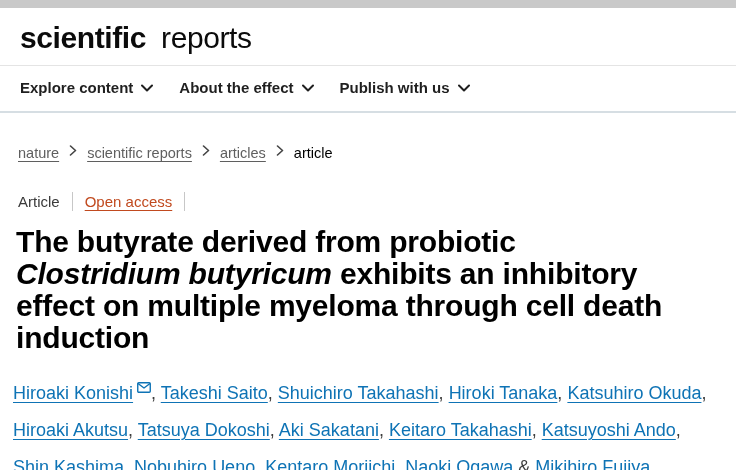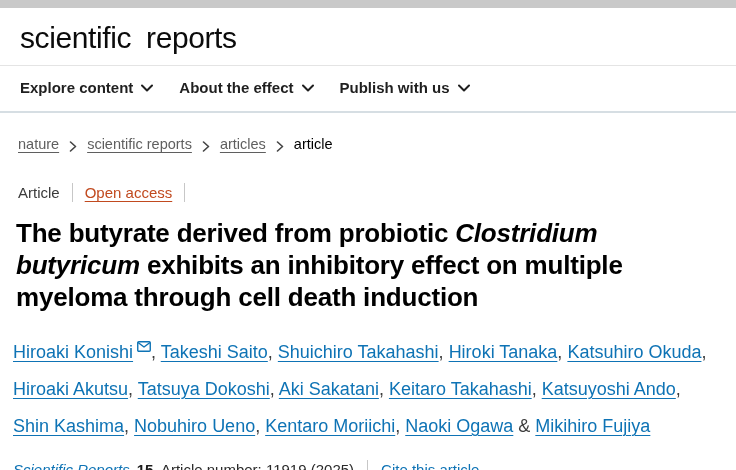--- a/index.html
+++ b/index.html
@@ -13,60 +13,60 @@
     -webkit-font-smoothing: antialiased;
   }
   a { cursor: pointer; }
 
   
   .top-bar { height: 8px; background: #c9c9c9; }
 
   
   .site-header { padding: 13px 20px 10px 20px; border-bottom: 1px solid #e4e4e4; }
   .logo { font-size: 30px; color: #0b0b0b; letter-spacing: -0.4px; white-space: nowrap; }
-  .logo .logo-bold { font-weight: 400; text-align: right; }
+  .logo .logo-bold { font-weight: 700; text-align: right; }
   .logo .logo-reg  { font-weight: 400; margin-left: 15px; }
 
   
   .site-nav {
     display: flex; align-items: flex-start; gap: 26px;
     padding: 13px 20px 15px 20px;
     border-bottom: 2px solid #d6dee3;
   }
   .nav-item {
     display: inline-flex; align-items: center; gap: 8px;
     font-size: 15px; font-weight: 700; color: #1f1f1f;
     text-decoration: none;
   }
   .chev-down svg { display: block; }
 
   
   .breadcrumb {
-    display: flex; align-items: flex-end; gap: 10px;
-    padding: 23px 20px 0 18px;
+    display: flex; align-items: flex-start; gap: 10px;
+    padding: 32px 20px 0 18px;
     font-size: 14.5px;
   }
   .crumb-link { color: #5f5f5f; text-decoration: underline; text-underline-offset: 3px; text-decoration-thickness: 1px; }
   .crumb-current { color: #000000; }
   .chev-right svg { display: block; }
 
   
   .meta-row {
     display: flex; align-items: center;
     margin: 31px 20px 0 18px;
     font-size: 15px; color: #3a3a3a;
   }
   .meta-sep { width: 1px; height: 19px; background: #c7c7c7; margin: 0 12px; }
   .open-access-link { color: #c14a1f; text-decoration: underline; text-underline-offset: 3px; }
 
   
   .article-title {
     margin: 15px 20px 0 16px;
     max-width: 655px;
-    font-size: 26px; line-height: 32px; font-weight: 700;
+    font-size: 30px; line-height: 32px; font-weight: 700;
     color: #000000; letter-spacing: -0.2px;
   }
   .article-title em { font-style: italic; }
 
   
   .authors {
     margin: 21px 20px 0 13px;
     max-width: 706px;
     font-size: 18px; line-height: 37px;
     color: #3c3c3c;

